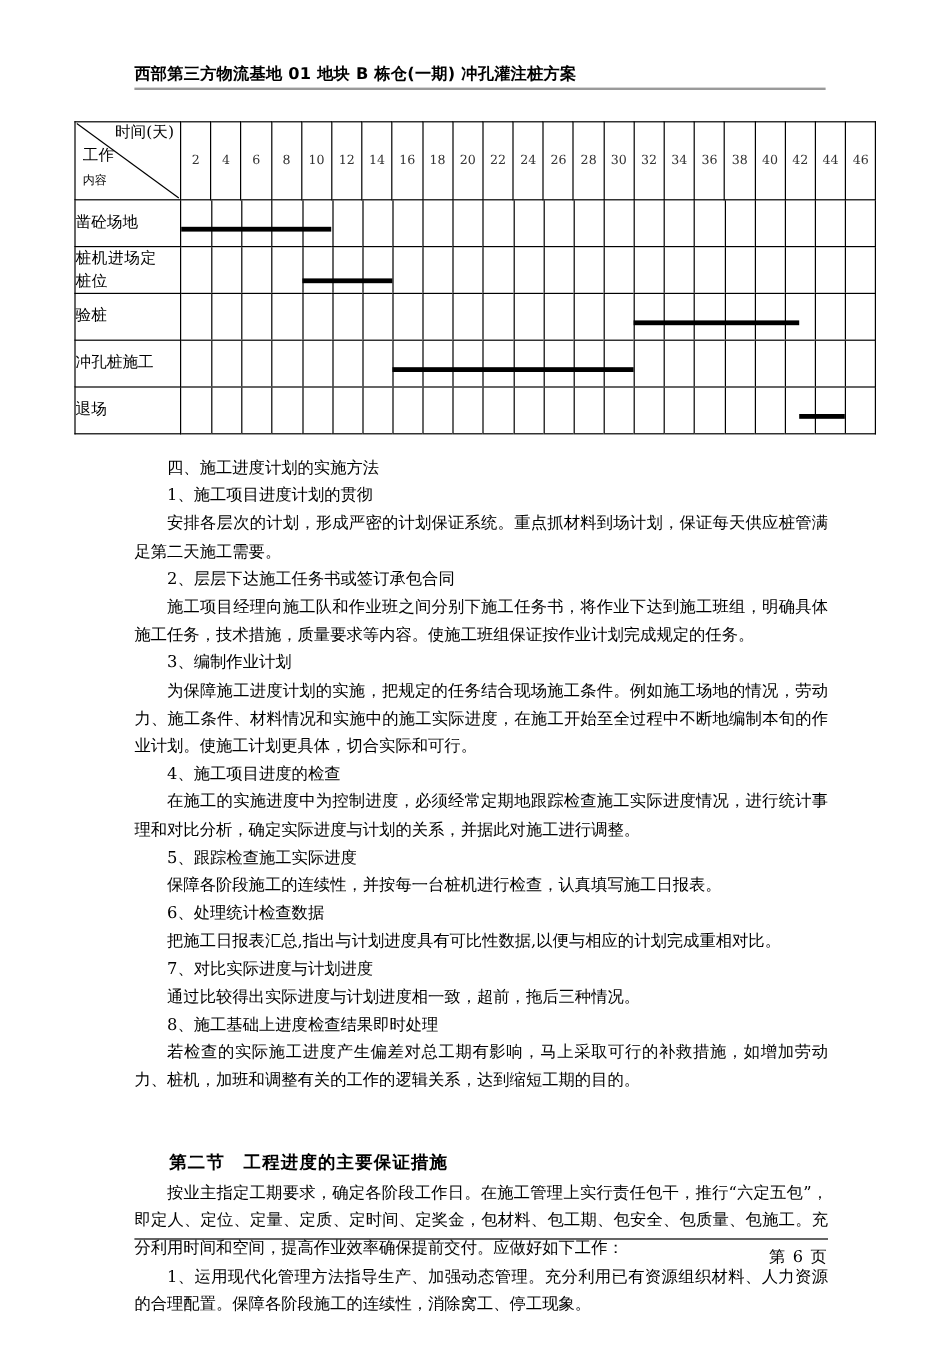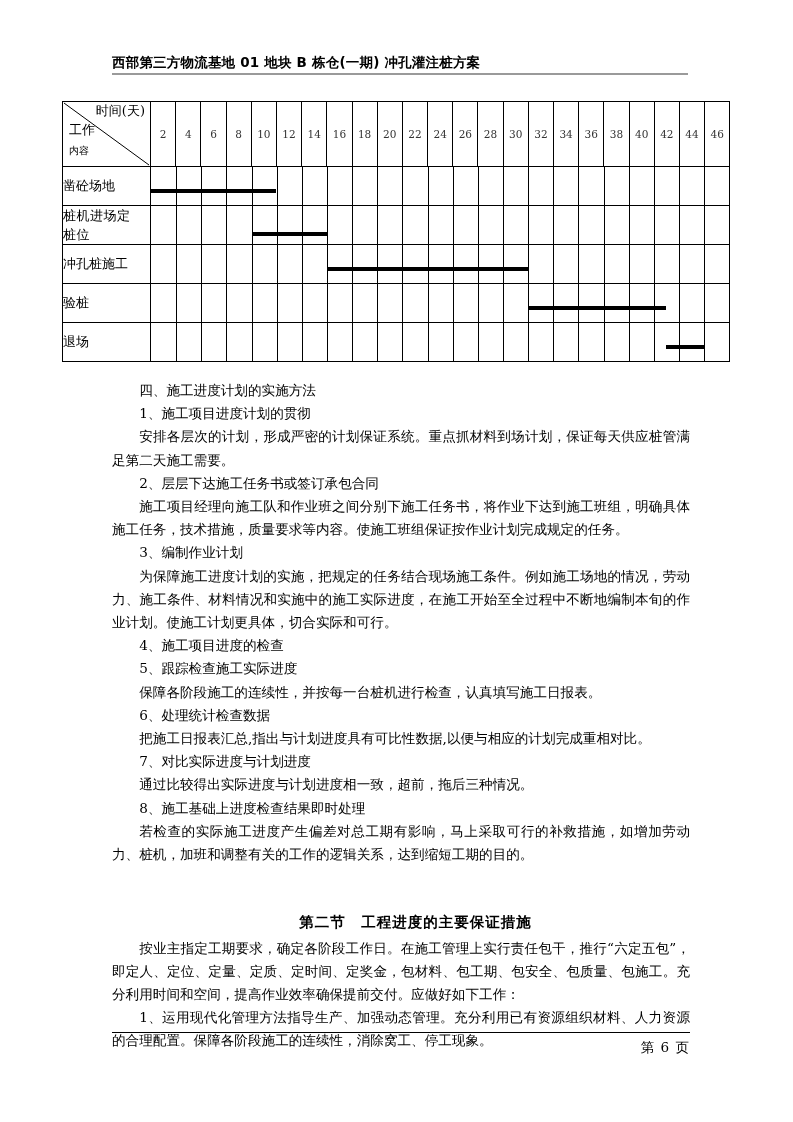--- a/index.html
+++ b/index.html
@@ -146,21 +146,20 @@
   .body-text p {
     margin: 0;
     text-indent: 2em;
   }
   .body-text p.flow {
     text-indent: 2em;
   }
   .section-heading {
     margin: 0;
     text-indent: 0;
-    text-align: center;
     font-weight: bold;
     font-family: "DejaVu Sans", "Liberation Sans", sans-serif;
     font-size: 14.5px;
     letter-spacing: 1px;
     padding-top: 22px;
     padding-bottom: 2px;
   }
   .spacer-line { height: 23.2px; }
 
   
@@ -307,20 +306,50 @@
                 <div style="position: absolute; top: 0px; bottom: 0px; left: 21.7391%; width: 1px; background: rgb(0, 0, 0);"></div>
                 <div style="position: absolute; top: 0px; bottom: 0px; left: 17.3913%; width: 1px; background: rgb(0, 0, 0);"></div>
                 <div style="position: absolute; top: 0px; bottom: 0px; left: 13.0435%; width: 1px; background: rgb(0, 0, 0);"></div>
                 <div style="position: absolute; top: 0px; bottom: 0px; left: 8.69565%; width: 1px; background: rgb(0, 0, 0);"></div>
                 <div style="position: absolute; top: 0px; bottom: 0px; left: 4.34783%; width: 1px; background: rgb(0, 0, 0);"></div>
                 <div class="gbar" style="left: 17.4%; width: 13%; top: 26px;"></div>
               </div>
             </td>
           </tr>
           <tr>
+            <td class="row-label">验桩</td>
+            <td class="track" colspan="23">
+              <div class="bars-layer" style="width: 100%;">
+                <div style="position: absolute; top: 0px; bottom: 0px; left: 95.6522%; width: 1px; background: rgb(0, 0, 0);"></div>
+                <div style="position: absolute; top: 0px; bottom: 0px; left: 91.3043%; width: 1px; background: rgb(0, 0, 0);"></div>
+                <div style="position: absolute; top: 0px; bottom: 0px; left: 86.9565%; width: 1px; background: rgb(0, 0, 0);"></div>
+                <div style="position: absolute; top: 0px; bottom: 0px; left: 82.6087%; width: 1px; background: rgb(0, 0, 0);"></div>
+                <div style="position: absolute; top: 0px; bottom: 0px; left: 78.2609%; width: 1px; background: rgb(0, 0, 0);"></div>
+                <div style="position: absolute; top: 0px; bottom: 0px; left: 73.913%; width: 1px; background: rgb(0, 0, 0);"></div>
+                <div style="position: absolute; top: 0px; bottom: 0px; left: 69.5652%; width: 1px; background: rgb(0, 0, 0);"></div>
+                <div style="position: absolute; top: 0px; bottom: 0px; left: 65.2174%; width: 1px; background: rgb(0, 0, 0);"></div>
+                <div style="position: absolute; top: 0px; bottom: 0px; left: 60.8696%; width: 1px; background: rgb(0, 0, 0);"></div>
+                <div style="position: absolute; top: 0px; bottom: 0px; left: 56.5217%; width: 1px; background: rgb(0, 0, 0);"></div>
+                <div style="position: absolute; top: 0px; bottom: 0px; left: 52.1739%; width: 1px; background: rgb(0, 0, 0);"></div>
+                <div style="position: absolute; top: 0px; bottom: 0px; left: 47.8261%; width: 1px; background: rgb(0, 0, 0);"></div>
+                <div style="position: absolute; top: 0px; bottom: 0px; left: 43.4783%; width: 1px; background: rgb(0, 0, 0);"></div>
+                <div style="position: absolute; top: 0px; bottom: 0px; left: 39.1304%; width: 1px; background: rgb(0, 0, 0);"></div>
+                <div style="position: absolute; top: 0px; bottom: 0px; left: 34.7826%; width: 1px; background: rgb(0, 0, 0);"></div>
+                <div style="position: absolute; top: 0px; bottom: 0px; left: 30.4348%; width: 1px; background: rgb(0, 0, 0);"></div>
+                <div style="position: absolute; top: 0px; bottom: 0px; left: 26.087%; width: 1px; background: rgb(0, 0, 0);"></div>
+                <div style="position: absolute; top: 0px; bottom: 0px; left: 21.7391%; width: 1px; background: rgb(0, 0, 0);"></div>
+                <div style="position: absolute; top: 0px; bottom: 0px; left: 17.3913%; width: 1px; background: rgb(0, 0, 0);"></div>
+                <div style="position: absolute; top: 0px; bottom: 0px; left: 13.0435%; width: 1px; background: rgb(0, 0, 0);"></div>
+                <div style="position: absolute; top: 0px; bottom: 0px; left: 8.69565%; width: 1px; background: rgb(0, 0, 0);"></div>
+                <div style="position: absolute; top: 0px; bottom: 0px; left: 4.34783%; width: 1px; background: rgb(0, 0, 0);"></div>
+                <div class="gbar" style="left: 65.2%; width: 23.9%; top: 22px;"></div>
+              </div>
+            </td>
+          </tr>
+          <tr>
             <td class="row-label">冲孔桩施工</td>
             <td class="track" colspan="23">
               <div class="bars-layer" style="width: 100%;">
                 <div style="position: absolute; top: 0px; bottom: 0px; left: 95.6522%; width: 1px; background: rgb(0, 0, 0);"></div>
                 <div style="position: absolute; top: 0px; bottom: 0px; left: 91.3043%; width: 1px; background: rgb(0, 0, 0);"></div>
                 <div style="position: absolute; top: 0px; bottom: 0px; left: 86.9565%; width: 1px; background: rgb(0, 0, 0);"></div>
                 <div style="position: absolute; top: 0px; bottom: 0px; left: 82.6087%; width: 1px; background: rgb(0, 0, 0);"></div>
                 <div style="position: absolute; top: 0px; bottom: 0px; left: 78.2609%; width: 1px; background: rgb(0, 0, 0);"></div>
                 <div style="position: absolute; top: 0px; bottom: 0px; left: 73.913%; width: 1px; background: rgb(0, 0, 0);"></div>
                 <div style="position: absolute; top: 0px; bottom: 0px; left: 69.5652%; width: 1px; background: rgb(0, 0, 0);"></div>
@@ -333,50 +362,20 @@
                 <div style="position: absolute; top: 0px; bottom: 0px; left: 39.1304%; width: 1px; background: rgb(0, 0, 0);"></div>
                 <div style="position: absolute; top: 0px; bottom: 0px; left: 34.7826%; width: 1px; background: rgb(0, 0, 0);"></div>
                 <div style="position: absolute; top: 0px; bottom: 0px; left: 30.4348%; width: 1px; background: rgb(0, 0, 0);"></div>
                 <div style="position: absolute; top: 0px; bottom: 0px; left: 26.087%; width: 1px; background: rgb(0, 0, 0);"></div>
                 <div style="position: absolute; top: 0px; bottom: 0px; left: 21.7391%; width: 1px; background: rgb(0, 0, 0);"></div>
                 <div style="position: absolute; top: 0px; bottom: 0px; left: 17.3913%; width: 1px; background: rgb(0, 0, 0);"></div>
                 <div style="position: absolute; top: 0px; bottom: 0px; left: 13.0435%; width: 1px; background: rgb(0, 0, 0);"></div>
                 <div style="position: absolute; top: 0px; bottom: 0px; left: 8.69565%; width: 1px; background: rgb(0, 0, 0);"></div>
                 <div style="position: absolute; top: 0px; bottom: 0px; left: 4.34783%; width: 1px; background: rgb(0, 0, 0);"></div>
                 <div class="gbar" style="left: 30.4%; width: 34.8%; top: 22px;"></div>
-              </div>
-            </td>
-          </tr>
-          <tr>
-            <td class="row-label">验桩</td>
-            <td class="track" colspan="23">
-              <div class="bars-layer" style="width: 100%;">
-                <div style="position: absolute; top: 0px; bottom: 0px; left: 95.6522%; width: 1px; background: rgb(0, 0, 0);"></div>
-                <div style="position: absolute; top: 0px; bottom: 0px; left: 91.3043%; width: 1px; background: rgb(0, 0, 0);"></div>
-                <div style="position: absolute; top: 0px; bottom: 0px; left: 86.9565%; width: 1px; background: rgb(0, 0, 0);"></div>
-                <div style="position: absolute; top: 0px; bottom: 0px; left: 82.6087%; width: 1px; background: rgb(0, 0, 0);"></div>
-                <div style="position: absolute; top: 0px; bottom: 0px; left: 78.2609%; width: 1px; background: rgb(0, 0, 0);"></div>
-                <div style="position: absolute; top: 0px; bottom: 0px; left: 73.913%; width: 1px; background: rgb(0, 0, 0);"></div>
-                <div style="position: absolute; top: 0px; bottom: 0px; left: 69.5652%; width: 1px; background: rgb(0, 0, 0);"></div>
-                <div style="position: absolute; top: 0px; bottom: 0px; left: 65.2174%; width: 1px; background: rgb(0, 0, 0);"></div>
-                <div style="position: absolute; top: 0px; bottom: 0px; left: 60.8696%; width: 1px; background: rgb(0, 0, 0);"></div>
-                <div style="position: absolute; top: 0px; bottom: 0px; left: 56.5217%; width: 1px; background: rgb(0, 0, 0);"></div>
-                <div style="position: absolute; top: 0px; bottom: 0px; left: 52.1739%; width: 1px; background: rgb(0, 0, 0);"></div>
-                <div style="position: absolute; top: 0px; bottom: 0px; left: 47.8261%; width: 1px; background: rgb(0, 0, 0);"></div>
-                <div style="position: absolute; top: 0px; bottom: 0px; left: 43.4783%; width: 1px; background: rgb(0, 0, 0);"></div>
-                <div style="position: absolute; top: 0px; bottom: 0px; left: 39.1304%; width: 1px; background: rgb(0, 0, 0);"></div>
-                <div style="position: absolute; top: 0px; bottom: 0px; left: 34.7826%; width: 1px; background: rgb(0, 0, 0);"></div>
-                <div style="position: absolute; top: 0px; bottom: 0px; left: 30.4348%; width: 1px; background: rgb(0, 0, 0);"></div>
-                <div style="position: absolute; top: 0px; bottom: 0px; left: 26.087%; width: 1px; background: rgb(0, 0, 0);"></div>
-                <div style="position: absolute; top: 0px; bottom: 0px; left: 21.7391%; width: 1px; background: rgb(0, 0, 0);"></div>
-                <div style="position: absolute; top: 0px; bottom: 0px; left: 17.3913%; width: 1px; background: rgb(0, 0, 0);"></div>
-                <div style="position: absolute; top: 0px; bottom: 0px; left: 13.0435%; width: 1px; background: rgb(0, 0, 0);"></div>
-                <div style="position: absolute; top: 0px; bottom: 0px; left: 8.69565%; width: 1px; background: rgb(0, 0, 0);"></div>
-                <div style="position: absolute; top: 0px; bottom: 0px; left: 4.34783%; width: 1px; background: rgb(0, 0, 0);"></div>
-                <div class="gbar" style="left: 65.2%; width: 23.9%; top: 22px;"></div>
               </div>
             </td>
           </tr>
           <tr>
             <td class="row-label">退场</td>
             <td class="track" colspan="23">
               <div class="bars-layer" style="width: 100%;">
                 <div style="position: absolute; top: 0px; bottom: 0px; left: 95.6522%; width: 1px; background: rgb(0, 0, 0);"></div>
                 <div style="position: absolute; top: 0px; bottom: 0px; left: 91.3043%; width: 1px; background: rgb(0, 0, 0);"></div>
                 <div style="position: absolute; top: 0px; bottom: 0px; left: 86.9565%; width: 1px; background: rgb(0, 0, 0);"></div>
@@ -409,20 +408,21 @@
 
   <div class="body-text" id="body-text">
   <p class="flow">四、施工进度计划的实施方法</p>
       <p class="flow">1、施工项目进度计划的贯彻</p>
       <p class="flow">安排各层次的计划，形成严密的计划保证系统。重点抓材料到场计划，保证每天供应桩管满足第二天施工需要。</p>
       <p class="flow">2、层层下达施工任务书或签订承包合同</p>
       <p class="flow">施工项目经理向施工队和作业班之间分别下施工任务书，将作业下达到施工班组，明确具体施工任务，技术措施，质量要求等内容。使施工班组保证按作业计划完成规定的任务。</p>
       <p class="flow">3、编制作业计划</p>
       <p class="flow">为保障施工进度计划的实施，把规定的任务结合现场施工条件。例如施工场地的情况，劳动力、施工条件、材料情况和实施中的施工实际进度，在施工开始至全过程中不断地编制本旬的作业计划。使施工计划更具体，切合实际和可行。</p>
       <p class="flow">4、施工项目进度的检查</p>
+      <p class="flow">在施工的实施进度中为控制进度，必须经常定期地跟踪检查施工实际进度情况，进行统计事理和对比分析，确定实际进度与计划的关系，并据此对施工进行调整。</p>
       <p class="flow">5、跟踪检查施工实际进度</p>
       <p class="flow">保障各阶段施工的连续性，并按每一台桩机进行检查，认真填写施工日报表。</p>
       <p class="flow">6、处理统计检查数据</p>
       <p class="flow">把施工日报表汇总,指出与计划进度具有可比性数据,以便与相应的计划完成重相对比。</p>
       <p class="flow">7、对比实际进度与计划进度</p>
       <p class="flow">通过比较得出实际进度与计划进度相一致，超前，拖后三种情况。</p>
       <p class="flow">8、施工基础上进度检查结果即时处理</p>
       <p class="flow">若检查的实际施工进度产生偏差对总工期有影响，马上采取可行的补救措施，如增加劳动力、桩机，加班和调整有关的工作的逻辑关系，达到缩短工期的目的。</p>
       <div class="spacer-line"></div>
       <p class="section-heading">第二节　工程进度的主要保证措施</p>

